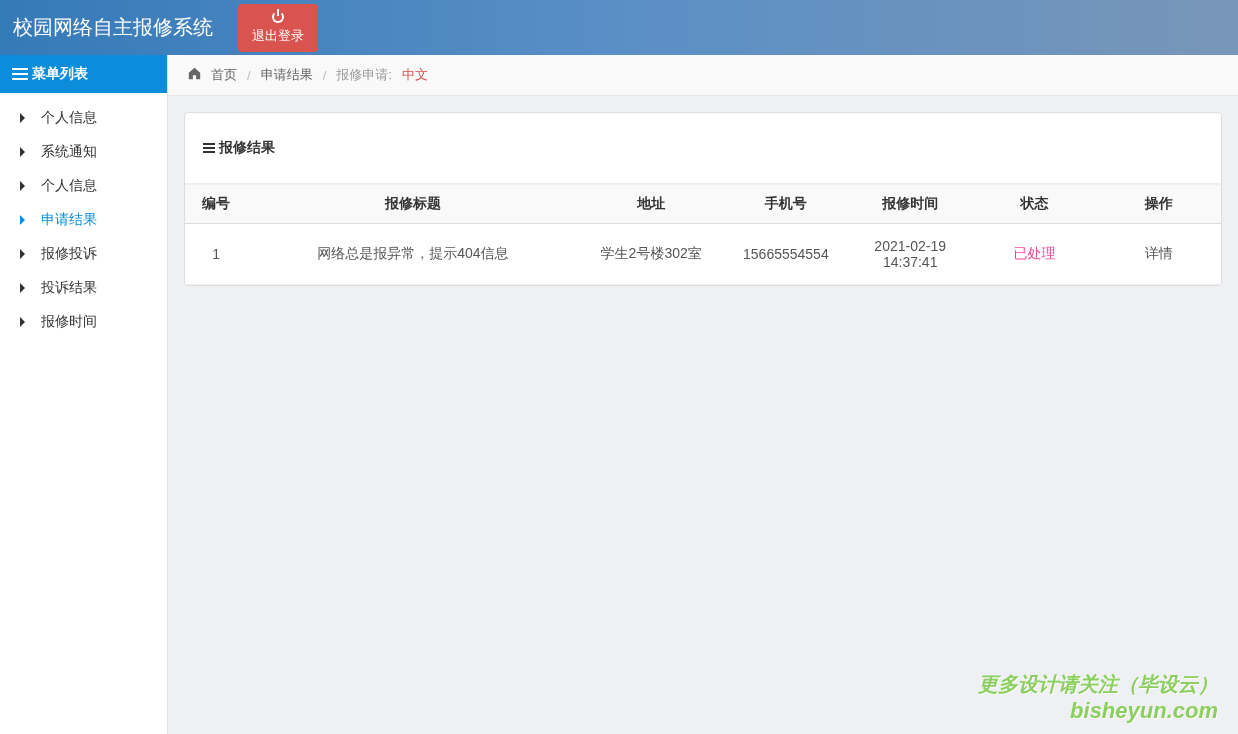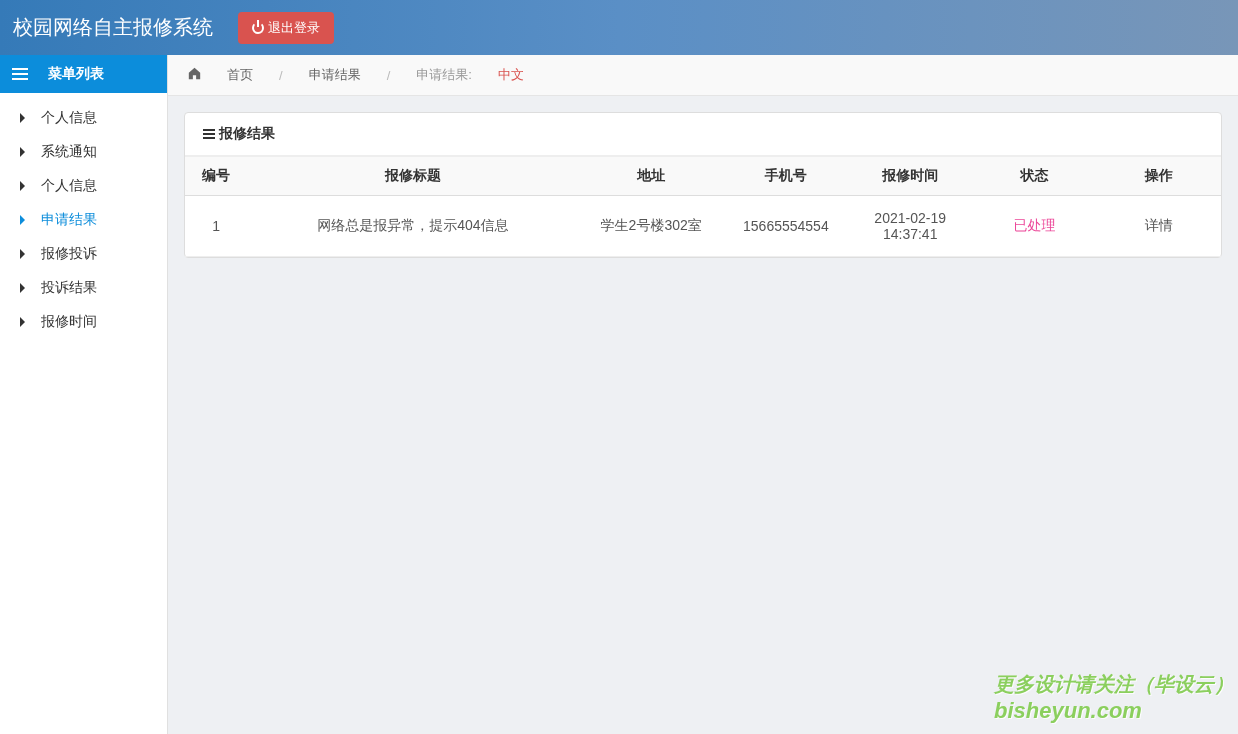--- a/index.html
+++ b/index.html
@@ -22,38 +22,39 @@
       background: #d9534f;
       color: #fff;
       border: none;
       padding: 7px 14px;
       border-radius: 4px;
       cursor: pointer;
       font-size: 13px;
       display: flex;
       align-items: center;
       gap: 4px;
+      flex-direction: column;
     }
     
     .container { display: flex; min-height: calc(100vh - 55px); }
     
     .sidebar {
       width: 168px;
       background: #fff;
       border-right: 1px solid #e0e0e0;
     }
     .sidebar-header {
       background: #0c8ddb;
       color: #fff;
       padding: 10px 12px;
       font-size: 14px;
       font-weight: bold;
       display: flex;
       align-items: center;
-      gap: 20px;
+      gap: 4px;
     }
     .menu-icon {
       display: inline-block;
       width: 16px;
       height: 12px;
       position: relative;
     }
     .menu-icon::before, .menu-icon::after, .menu-icon span {
       content: '';
       position: absolute;
@@ -87,36 +88,36 @@
     .sidebar-item.active .caret-icon { border-left-color: #0c8ddb; }
     
     .main { flex: 1; background: #eef0f3; }
     
     .breadcrumb {
       background: #f9f9f9;
       border-bottom: 1px solid #e5e5e5;
       padding: 11px 20px;
       display: flex;
       align-items: center;
-      gap: 26px;
+      gap: 10px;
       color: #666;
       font-size: 13px;
     }
     .breadcrumb .sep { color: #bbb; }
     .breadcrumb .lang-value { color: #d9534f; }
     .home-icon { color: #666; }
     
     .content { padding: 16px; }
     .panel {
       background: #fff;
       border: 1px solid #ddd;
       border-radius: 4px;
     }
     .panel-header {
-      padding: 12px 18px;
+      padding: 26px 18px;
       border-bottom: 1px solid #eee;
       display: flex;
       align-items: center;
       gap: 4px;
       font-weight: bold;
     }
     .list-icon {
       display: inline-block;
       width: 12px;
       height: 10px;
@@ -148,25 +149,25 @@
       padding: 14px 8px;
       text-align: center;
       border-bottom: 1px solid #eee;
       color: #555;
     }
     .status-processed { color: #ec4899; }
     .detail-link { color: #555; cursor: pointer; }
     
     .watermark {
       position: fixed;
-      right: 4px;
+      right: 20px;
       bottom: 10px;
       color: #7ac943;
       font-weight: bold;
-      text-align: left;
+      text-align: right;
       font-size: 20px;
       opacity: 0.85;
       text-shadow: 1px 1px 0 #fff;
       pointer-events: none;
       font-style: italic;
     }
     .watermark .wm-line2 { font-size: 22px; }
     
     .power-icon {
       display: inline-block;
@@ -242,21 +243,21 @@
     <div class="breadcrumb">
       <span class="home-icon">
         <svg width="13" height="13" viewBox="0 0 16 16" fill="currentColor">
             <path d="M8 1L1 7v8h5v-5h4v5h5V7L8 1z"></path>
           </svg>
       </span>
       <a style="color:#666;">首页</a>
       <span class="sep">/</span>
       <span>申请结果</span>
       <span class="sep">/</span>
-      <span style="color:#999;">申请结果:</span>
+      <span style="color:#999;">报修申请:</span>
       <a class="lang-value">中文</a>
     </div>
 
     <div class="content">
       <div class="panel">
         <div class="panel-header">
           <span class="list-icon">
               <span></span>
             </span>
           <span>报修结果</span>

